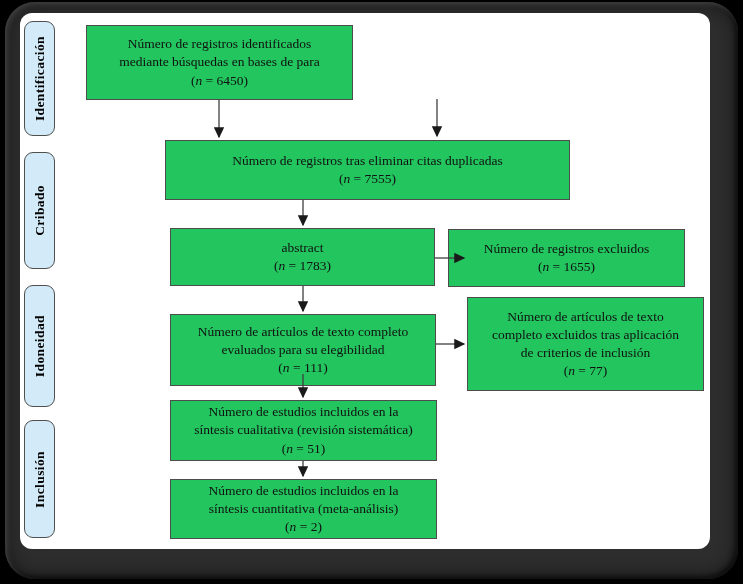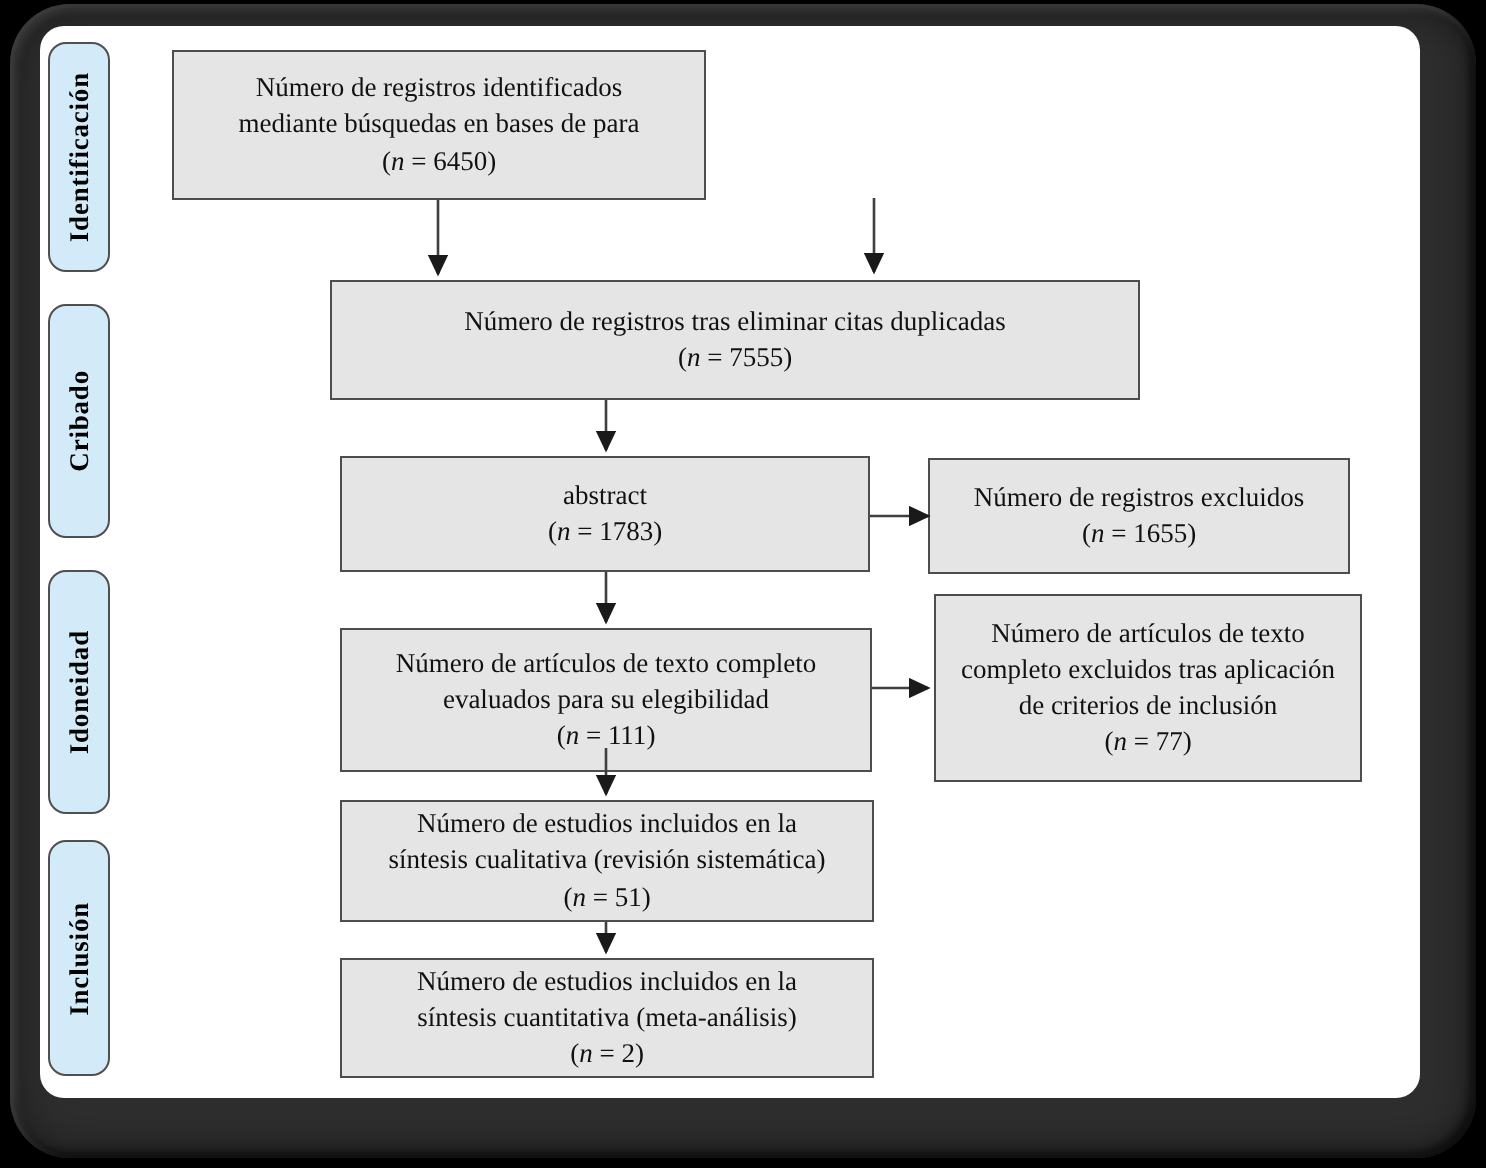--- a/index.html
+++ b/index.html
@@ -38,21 +38,21 @@
     writing-mode: vertical-rl;
     transform: rotate(180deg);
     font-weight: bold;
     font-size: 13.5px;
     letter-spacing: 0.4px;
     white-space: nowrap;
     color: #000;
   }
   .fbox {
     position: absolute;
-    background: #e5e5e5;
+    background: #22c55e;
     border: 1px solid #4d4d4d;
     box-sizing: border-box;
     display: flex; flex-direction: column;
     align-items: center; justify-content: center;
     text-align: center;
     font-size: 13.5px;
     line-height: 1.34;
   }
   .bl { white-space: nowrap; }
   .nline i { font-style: italic; }
@@ -91,32 +91,32 @@
   <div class="fbox" style="left:165px; top:140px; width:405px; height:60px;">
     <div class="bl">Número de registros tras eliminar citas duplicadas</div>
     <div class="bl nline"><span>(</span><i>n</i><span> = </span><span>7555</span><span>)</span></div>
   </div>
 
   <div class="fbox" style="left:170px; top:228px; width:265px; height:58px;">
     <div class="bl">abstract</div>
     <div class="bl nline"><span>(</span><i>n</i><span> = </span><span>1783</span><span>)</span></div>
   </div>
 
-  <div class="fbox" style="left:464px; top:229px; width:211px; height:58px;">
+  <div class="fbox" style="left:448px; top:229px; width:237px; height:58px;">
     <div class="bl">Número de registros excluidos</div>
     <div class="bl nline"><span>(</span><i>n</i><span> = </span><span>1655</span><span>)</span></div>
   </div>
 
   <div class="fbox" style="left:170px; top:314px; width:266px; height:72px;">
     <div class="bl">Número de artículos de texto completo</div>
     <div class="bl">evaluados para su elegibilidad</div>
     <div class="bl nline"><span>(</span><i>n</i><span> = </span><span>111</span><span>)</span></div>
   </div>
 
-  <div class="fbox" style="left:467px; top:297px; width:214px; height:94px;align-items:center;">
+  <div class="fbox" style="left:467px; top:297px; width:237px; height:94px;align-items:center;">
     <div class="bl">Número de artículos de texto</div>
     <div class="bl">completo excluidos tras aplicación</div>
     <div class="bl">de criterios de inclusión</div>
     <div class="bl nline"><span>(</span><i>n</i><span> = </span><span>77</span><span>)</span></div>
   </div>
 
   <div class="fbox" style="left:170px; top:400px; width:267px; height:61px;">
     <div class="bl">Número de estudios incluidos en la</div>
     <div class="bl">síntesis cualitativa (revisión sistemática)</div>
     <div class="bl nline"><span>(</span><i>n</i><span> = </span><span>51</span><span>)</span></div>

